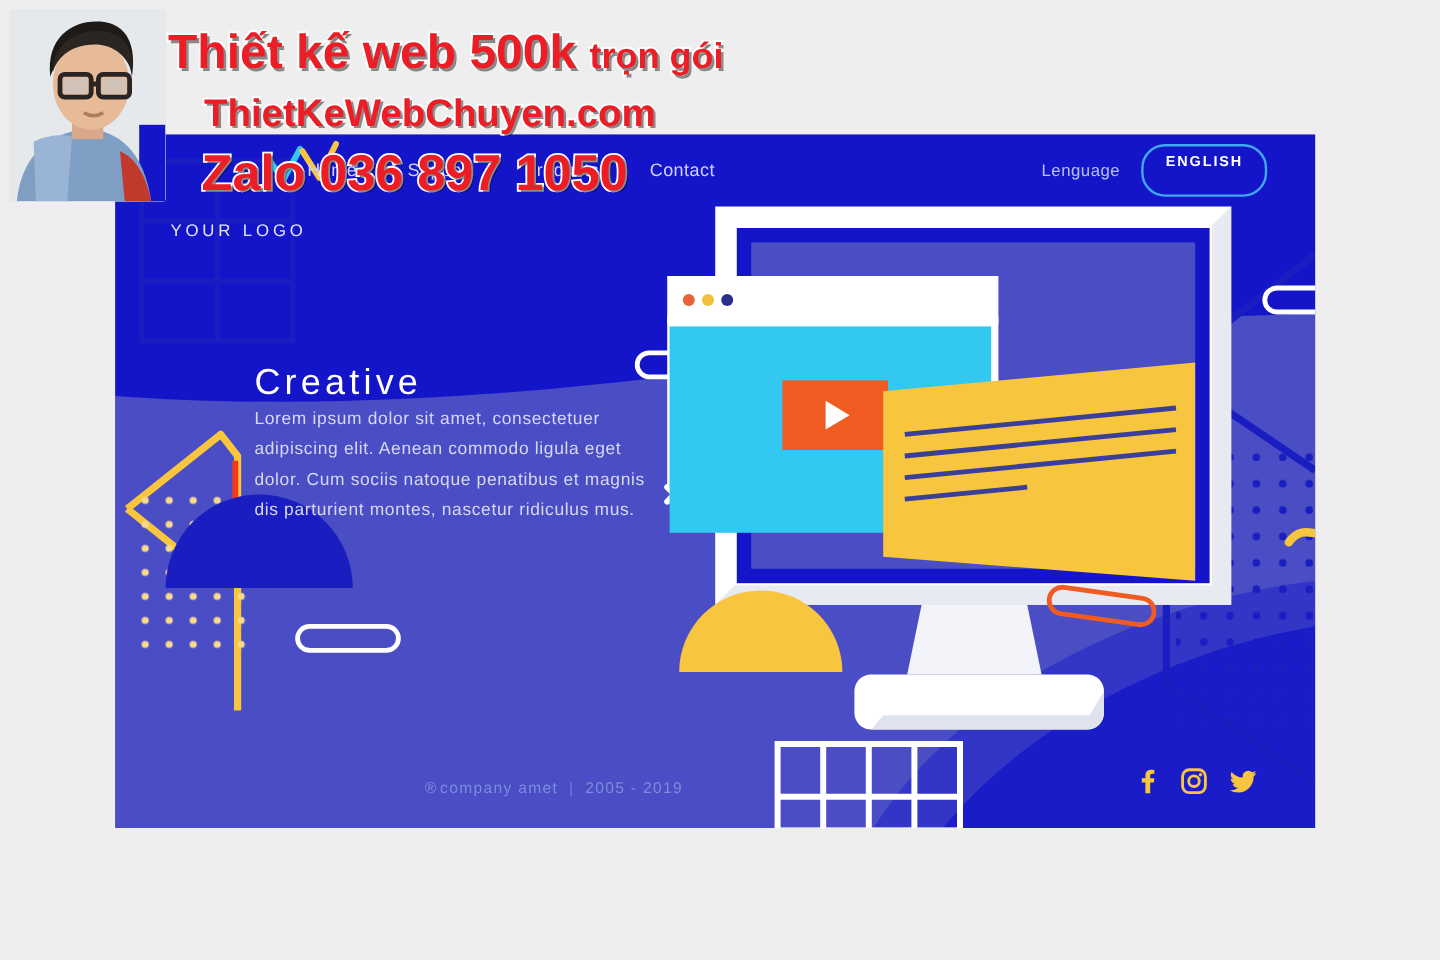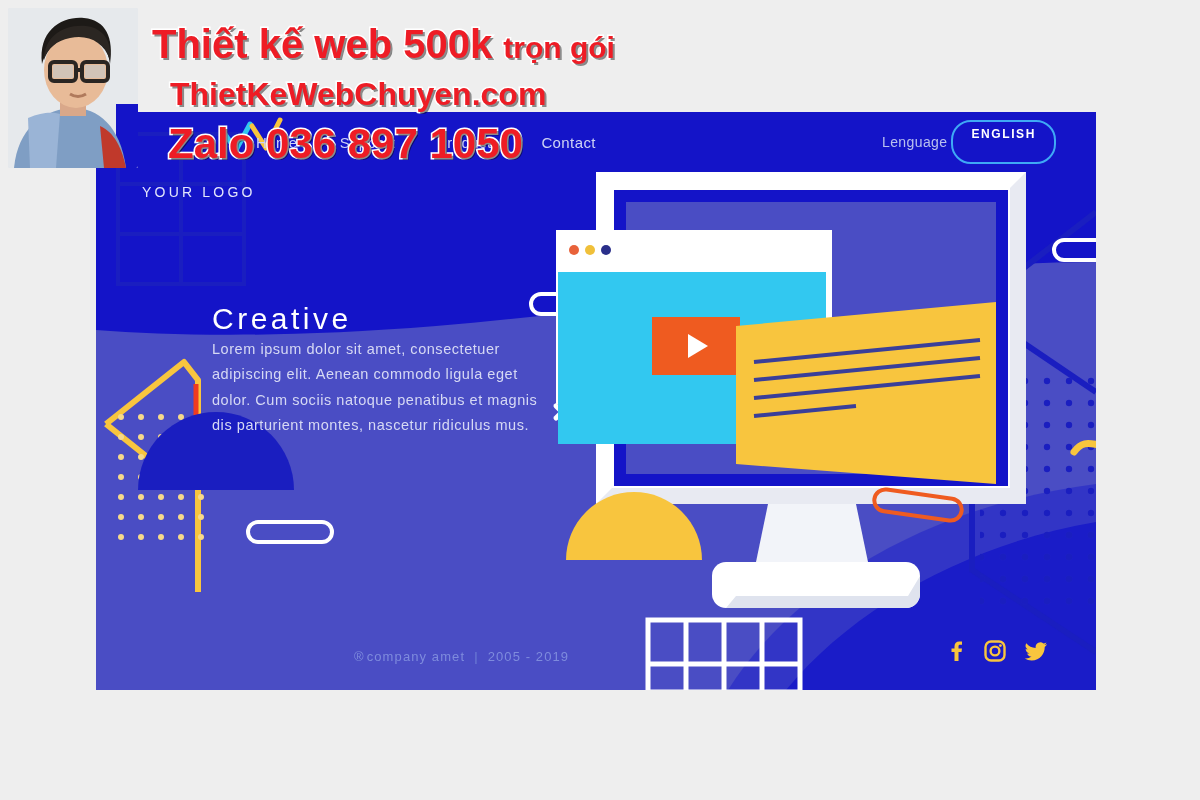--- a/index.html
+++ b/index.html
@@ -49,21 +49,21 @@
     font-size: 15px;
     letter-spacing: .4px;
     cursor: pointer;
     white-space: nowrap;
   }
   .nav-right {
     position: absolute;
     right: 40px;
     display: flex;
     align-items: center;
-    gap: 4px;
+    gap: 18px;
   }
   .lang-label { color: #b9c0ef; font-size: 14px; letter-spacing: .4px; }
   .lang-pill {
     border: 2px solid #3fa9f5;
     border-radius: 20px;
     color: #ffffff;
     font-size: 12px;
     font-weight: bold;
     letter-spacing: 1.6px;
     padding: 5px 18px 21px;
@@ -160,21 +160,21 @@
   .wm-line {
     position: absolute;
     font-weight: bold;
     color: #ee1c25;
     white-space: nowrap;
     -webkit-text-stroke: 3px #ffffff;
     paint-order: stroke fill;
     text-shadow:
       2px 2px 0 rgba(0,0,0,.45);
   }
-  .wm-l1 { left: 152px; top: 22px; font-size: 40px; }
+  .wm-l1 { left: 140px; top: 22px; font-size: 40px; }
   .wm-l1 .small { font-size: 30px; }
   .wm-l2 { left: 170px; top: 76px; font-size: 32px; }
   .wm-l3 { left: 168px; top: 120px; font-size: 42px; }
 </style>
 </head>
 <body>
 
 <div id="stage">
 
   <div id="hero">

